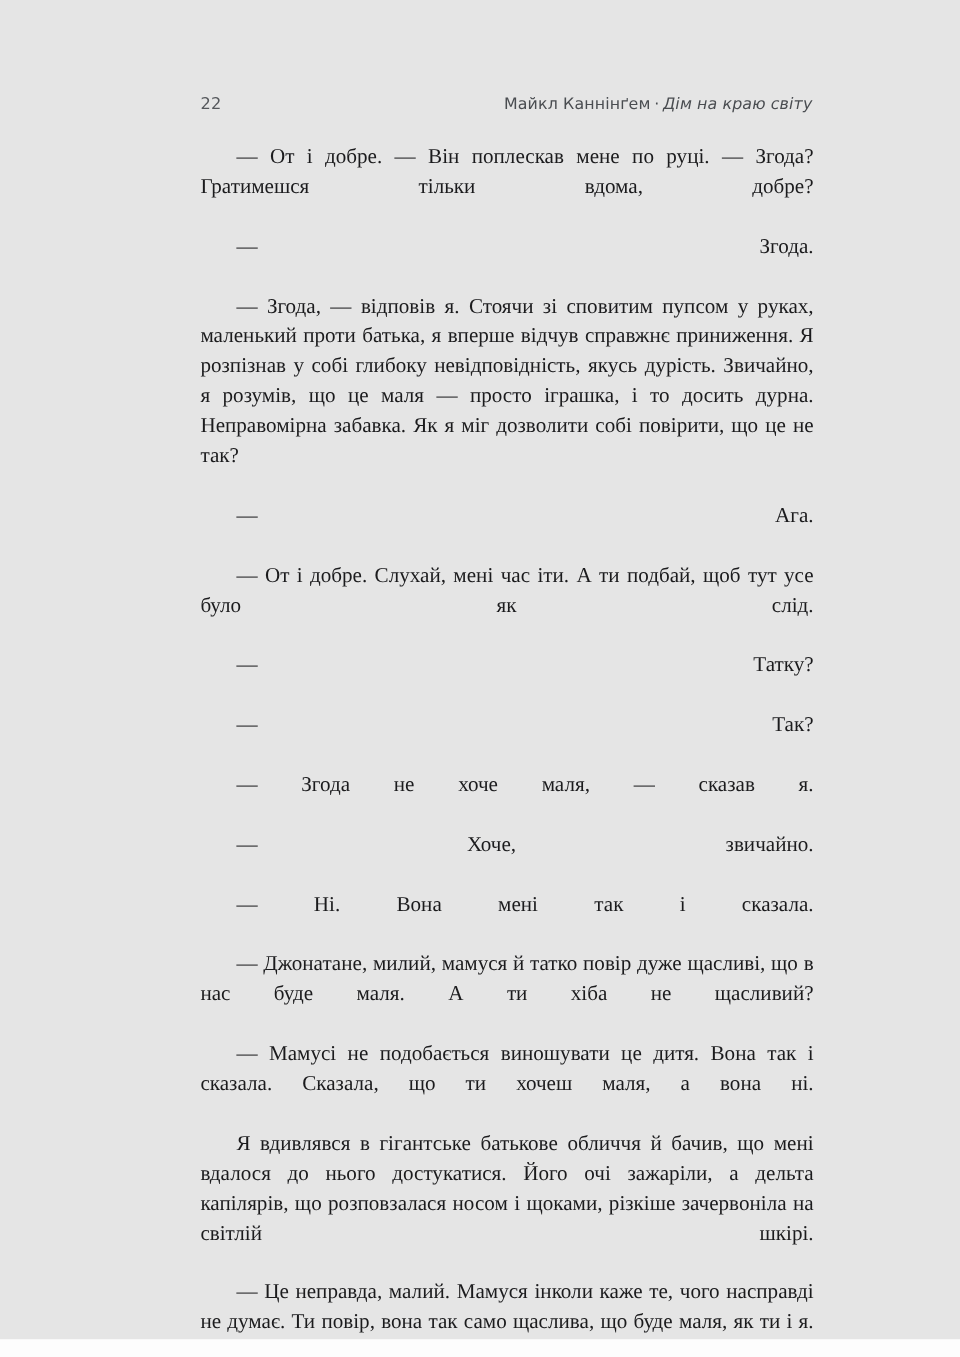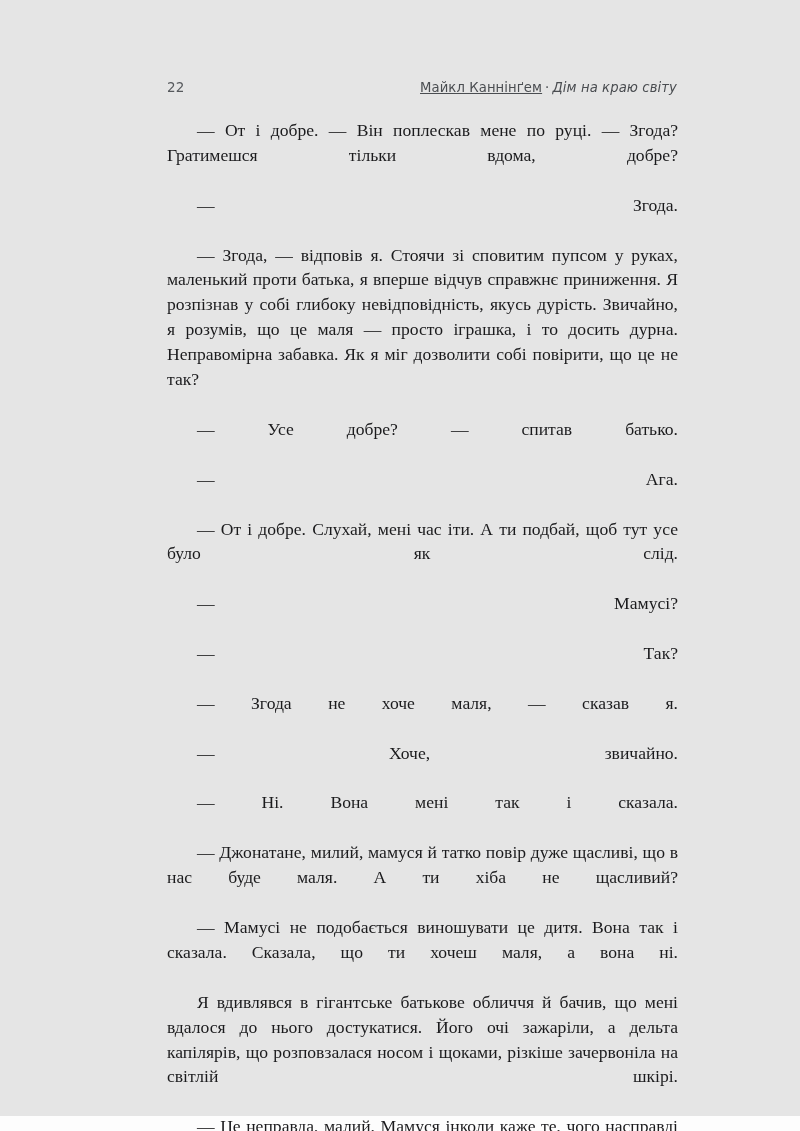--- a/index.html
+++ b/index.html
@@ -48,21 +48,20 @@
     letter-spacing: 0.1px;
     line-height: 18px;
     white-space: nowrap;
   }
   .head-title .sep {
     font-style: normal;
     padding: 0 3px;
   }
   .head-title .author {
     font-style: normal;
-    text-decoration: underline;
   }
 
   
   .textblock {
     position: absolute;
     left: 167px;
     top: 118px;
     width: 511px;
   }
 
@@ -91,24 +90,23 @@
 
   <div class="running-head">
     <span class="folio">22</span>
     <span class="head-title"><span class="author">Майкл Каннінґем</span><span class="sep">·</span><span>Дім на краю світу</span></span>
   </div>
 
   <div class="textblock">
       <p>— От і добре. — Він поплескав мене по руці. — Згода? Гратимешся тільки вдома, добре?</p>
       <p>— Згода.</p>
       <p>— Згода, — відповів я. Стоячи зі сповитим пупсом у руках, маленький проти батька, я вперше відчув справжнє приниження. Я розпізнав у собі глибоку невідповідність, якусь дурість. Звичайно, я розумів, що це маля — просто іграшка, і то досить дурна. Неправомірна забавка. Як я міг дозволити собі повірити, що це не так?</p>
-      <p>— Усе добре? — спитав батько.</p>
       <p>— Ага.</p>
       <p>— От і добре. Слухай, мені час іти. А ти подбай, щоб тут усе було як слід.</p>
-      <p>— Мамусі?</p>
+      <p>— Татку?</p>
       <p>— Так?</p>
       <p>— Згода не хоче маля, — сказав я.</p>
       <p>— Хоче, звичайно.</p>
       <p>— Ні. Вона мені так і сказала.</p>
       <p>— Джонатане, милий, мамуся й татко повір дуже щасливі, що в нас буде маля. А ти хіба не щасливий?</p>
       <p>— Мамусі не подобається виношувати це дитя. Вона так і сказала. Сказала, що ти хочеш маля, а вона ні.</p>
       <p>Я вдивлявся в гігантське батькове обличчя й бачив, що мені вдалося до нього достукатися. Його очі зажаріли, а дельта капілярів, що розповзалася носом і щоками, різкіше зачервоніла на світлій шкірі.</p>
       <p>— Це неправда, малий. Мамуся інколи каже те, чого насправді не думає. Ти повір, вона так само щаслива, що буде маля, як ти і я.</p>
     </div>
 

